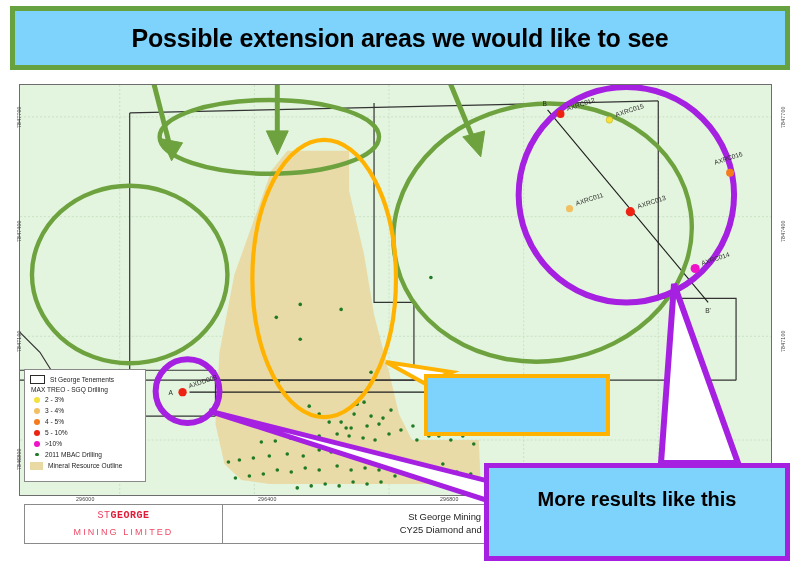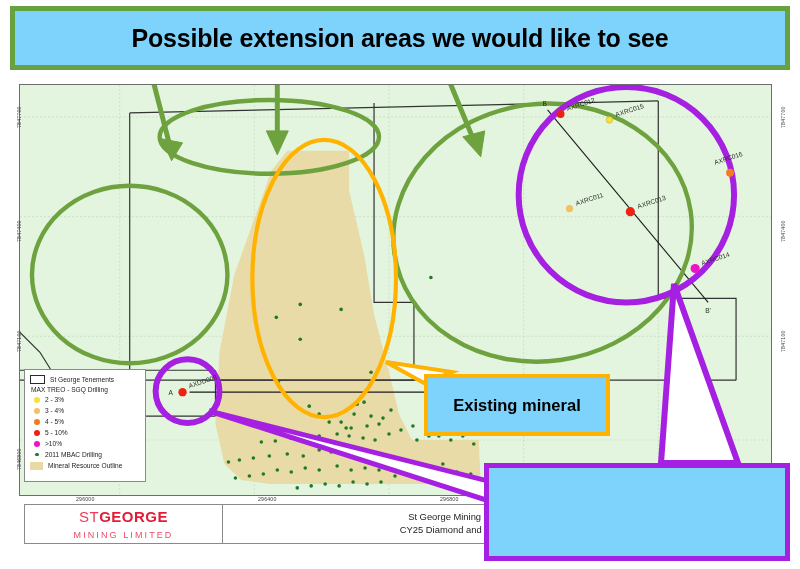--- a/index.html
+++ b/index.html
@@ -98,21 +98,21 @@
     display: flex;
     z-index: 12;
   }
   #logo-cell {
     width: 198px;
     border-right: 1px solid #8a8a8a;
     display: flex; flex-direction: column;
     align-items: center; justify-content: center;
     box-sizing: border-box;
   }
-  .logo-l1 { font-size: 15px; letter-spacing: .5px; line-height: 1; }
+  .logo-l1 { font-size: 10px; letter-spacing: .5px; line-height: 1; font-family: Liberation Mono, monospace; }
   .logo-l1 .thin { color: #ef3b5a; font-weight: 400; }
   .logo-l1 .bold { color: #e31b37; font-weight: 700; }
   .logo-l2 {
     font-size: 9px; color: #ef4a66; letter-spacing: 2.1px;
     margin-top: 7px; line-height: 1;
   }
   #title-cell {
     flex: 1;
     display: flex; flex-direction: column;
     align-items: center; justify-content: center;
@@ -415,24 +415,24 @@
 
     <path d="M 209,411 L 545,519 L 556,498 Z" fill="#ffffff" stroke="#a520e0" stroke-width="5" stroke-linejoin="miter"></path>
   </svg>
 
   <div class="callout" id="callout-top">
     <span>Possible extension areas we would like to see</span>
   </div>
 
   <div class="callout" id="callout-mineral">
     <span>
-      <span>Existing mineral</span><br>
+      <br>
     </span>
   </div>
 
   <div class="callout" id="callout-results">
     <span>
-      <br>
+      <span>More results like this</span><br>
       <br>
     </span>
   </div>
 
 </div>
 
 </body></html>

